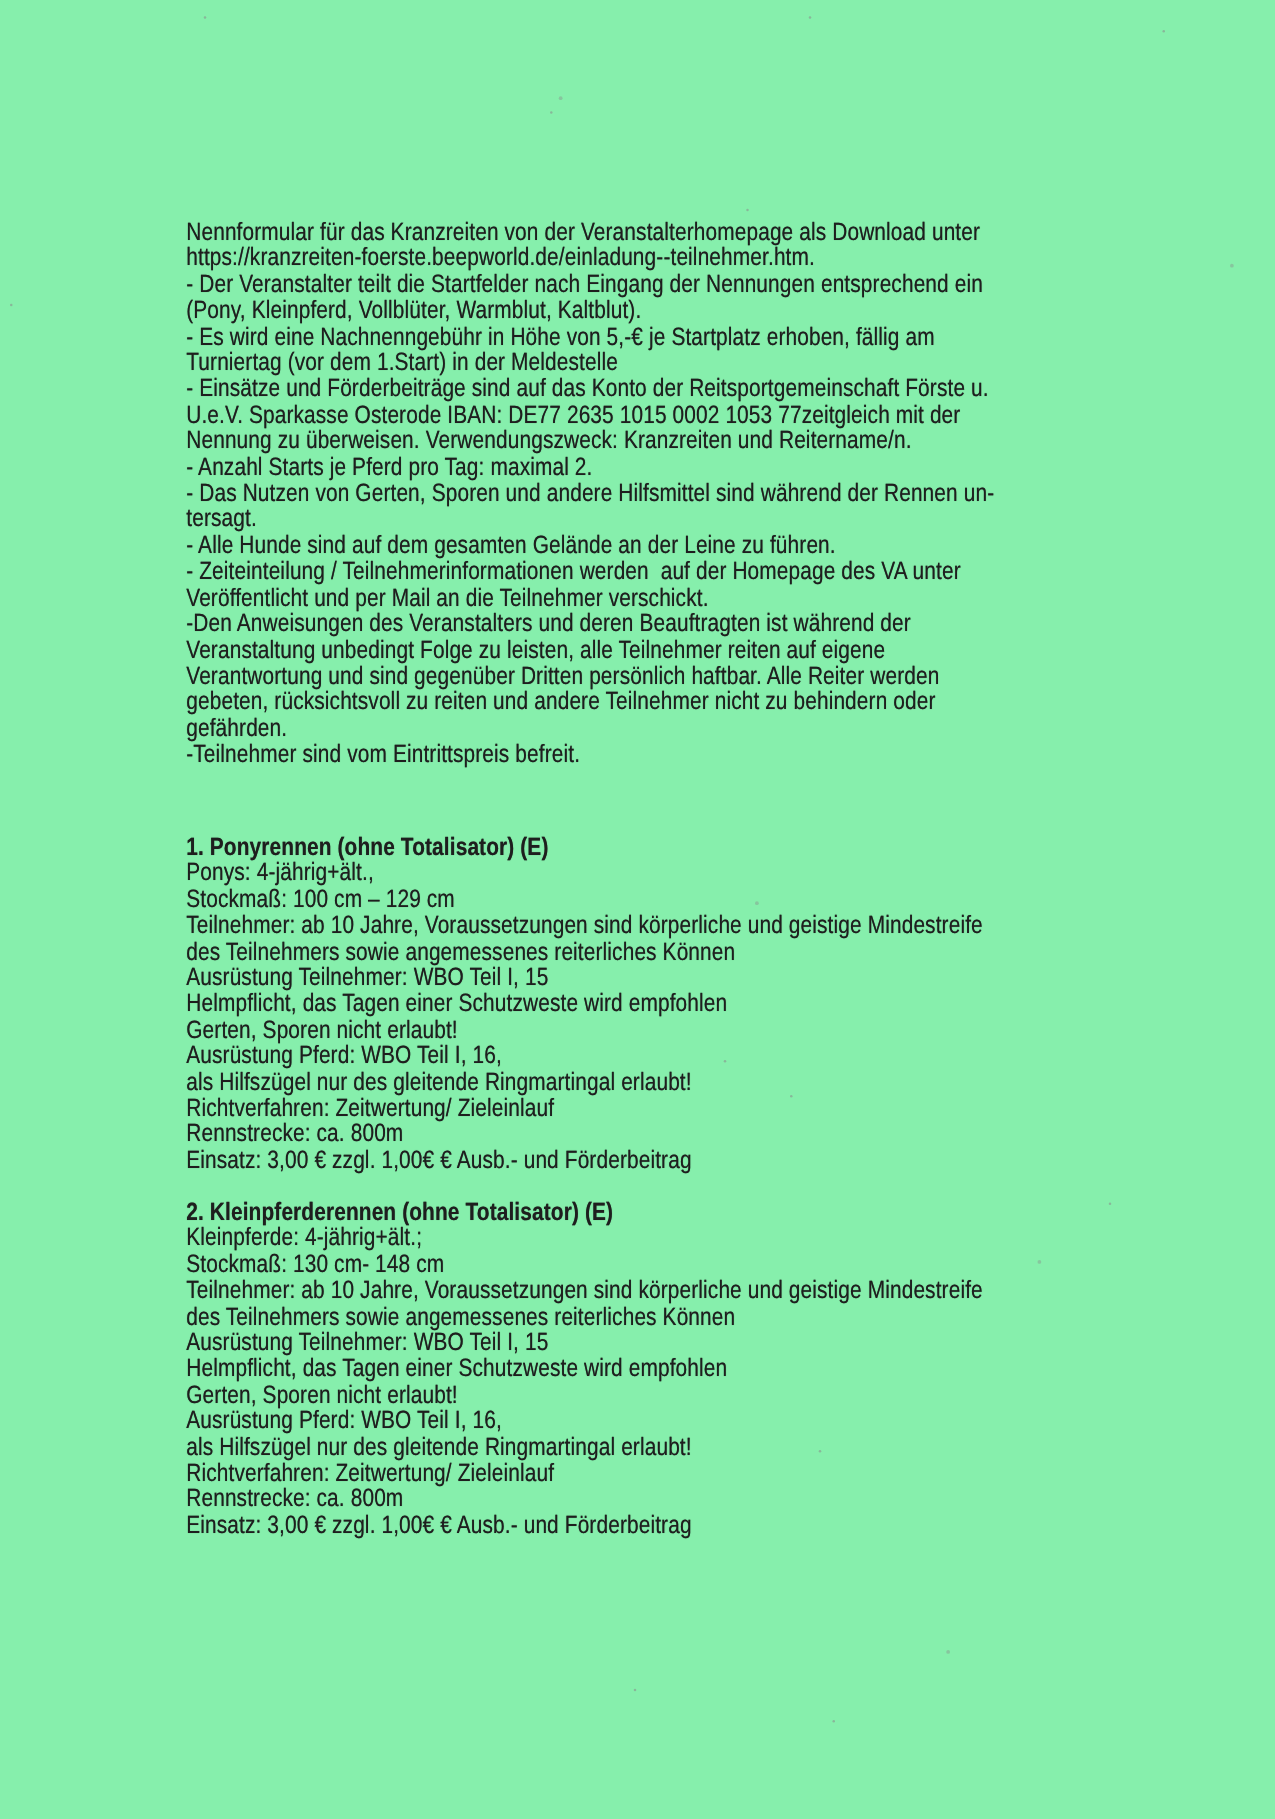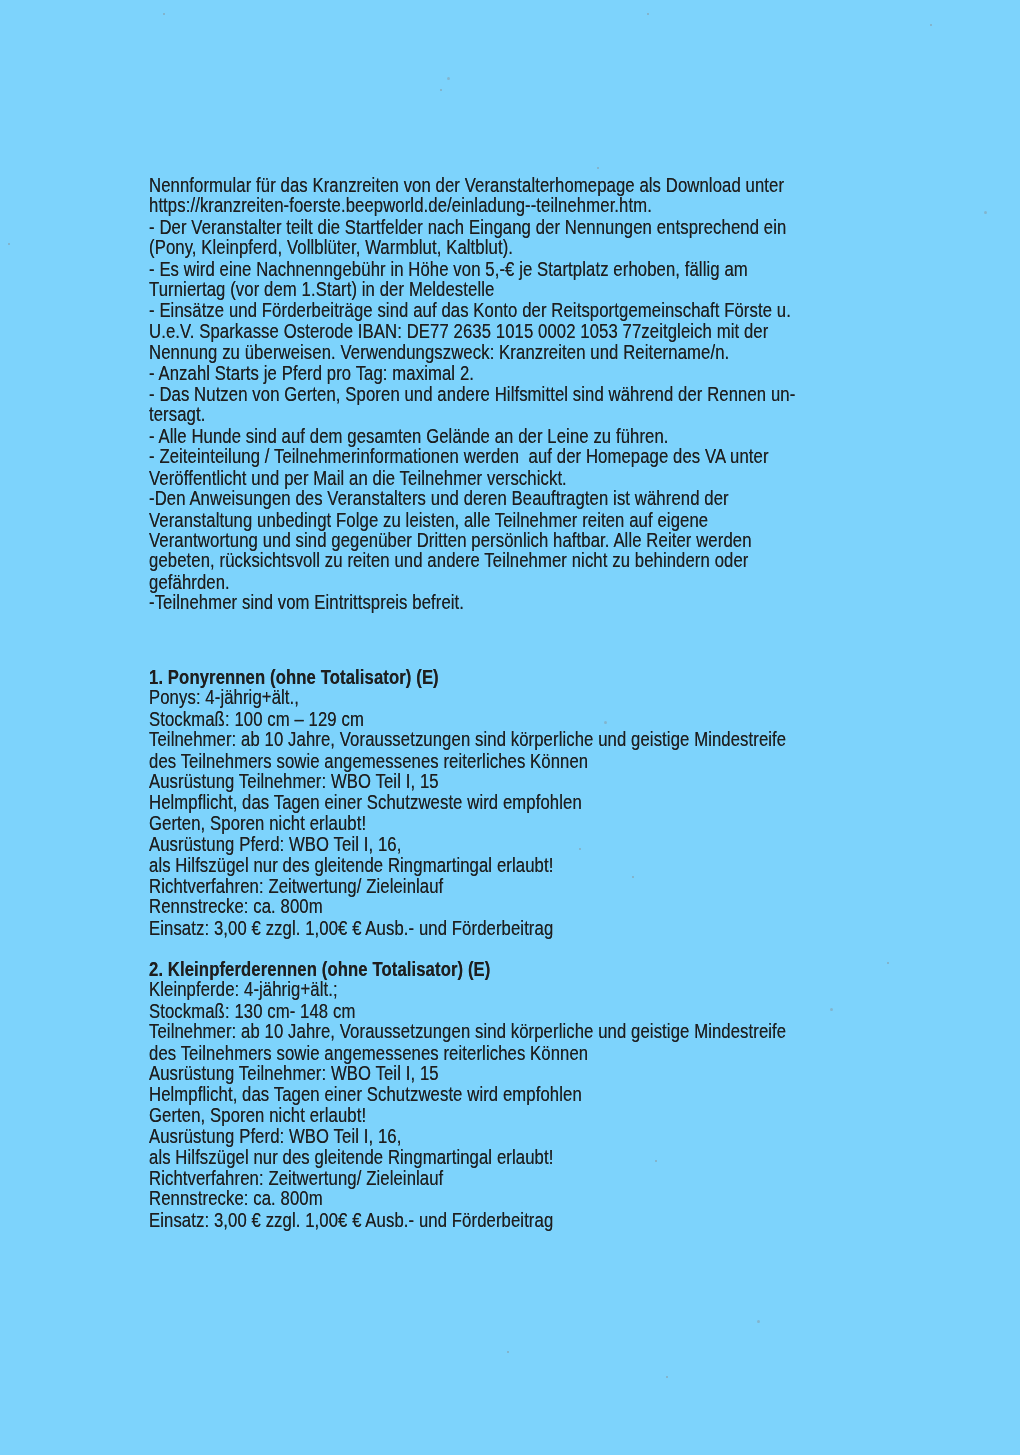--- a/index.html
+++ b/index.html
@@ -4,21 +4,21 @@
 <style>
   html, body { margin: 0; padding: 0; }
   body {
     width: 1020px; height: 1455px;
     background: #e8e8e8;
     font-family: "Liberation Sans", sans-serif;
   }
   .page {
     position: relative;
     width: 1020px; height: 1455px;
-    background: #7dd3fc;
+    background: #86efac;
     overflow: hidden;
   }
   .block {
     position: absolute;
     left: 149px;
     transform: scaleY(1.2);
     transform-origin: 0 0;
   }
   .tline {
     font-family: "Liberation Sans", sans-serif;

